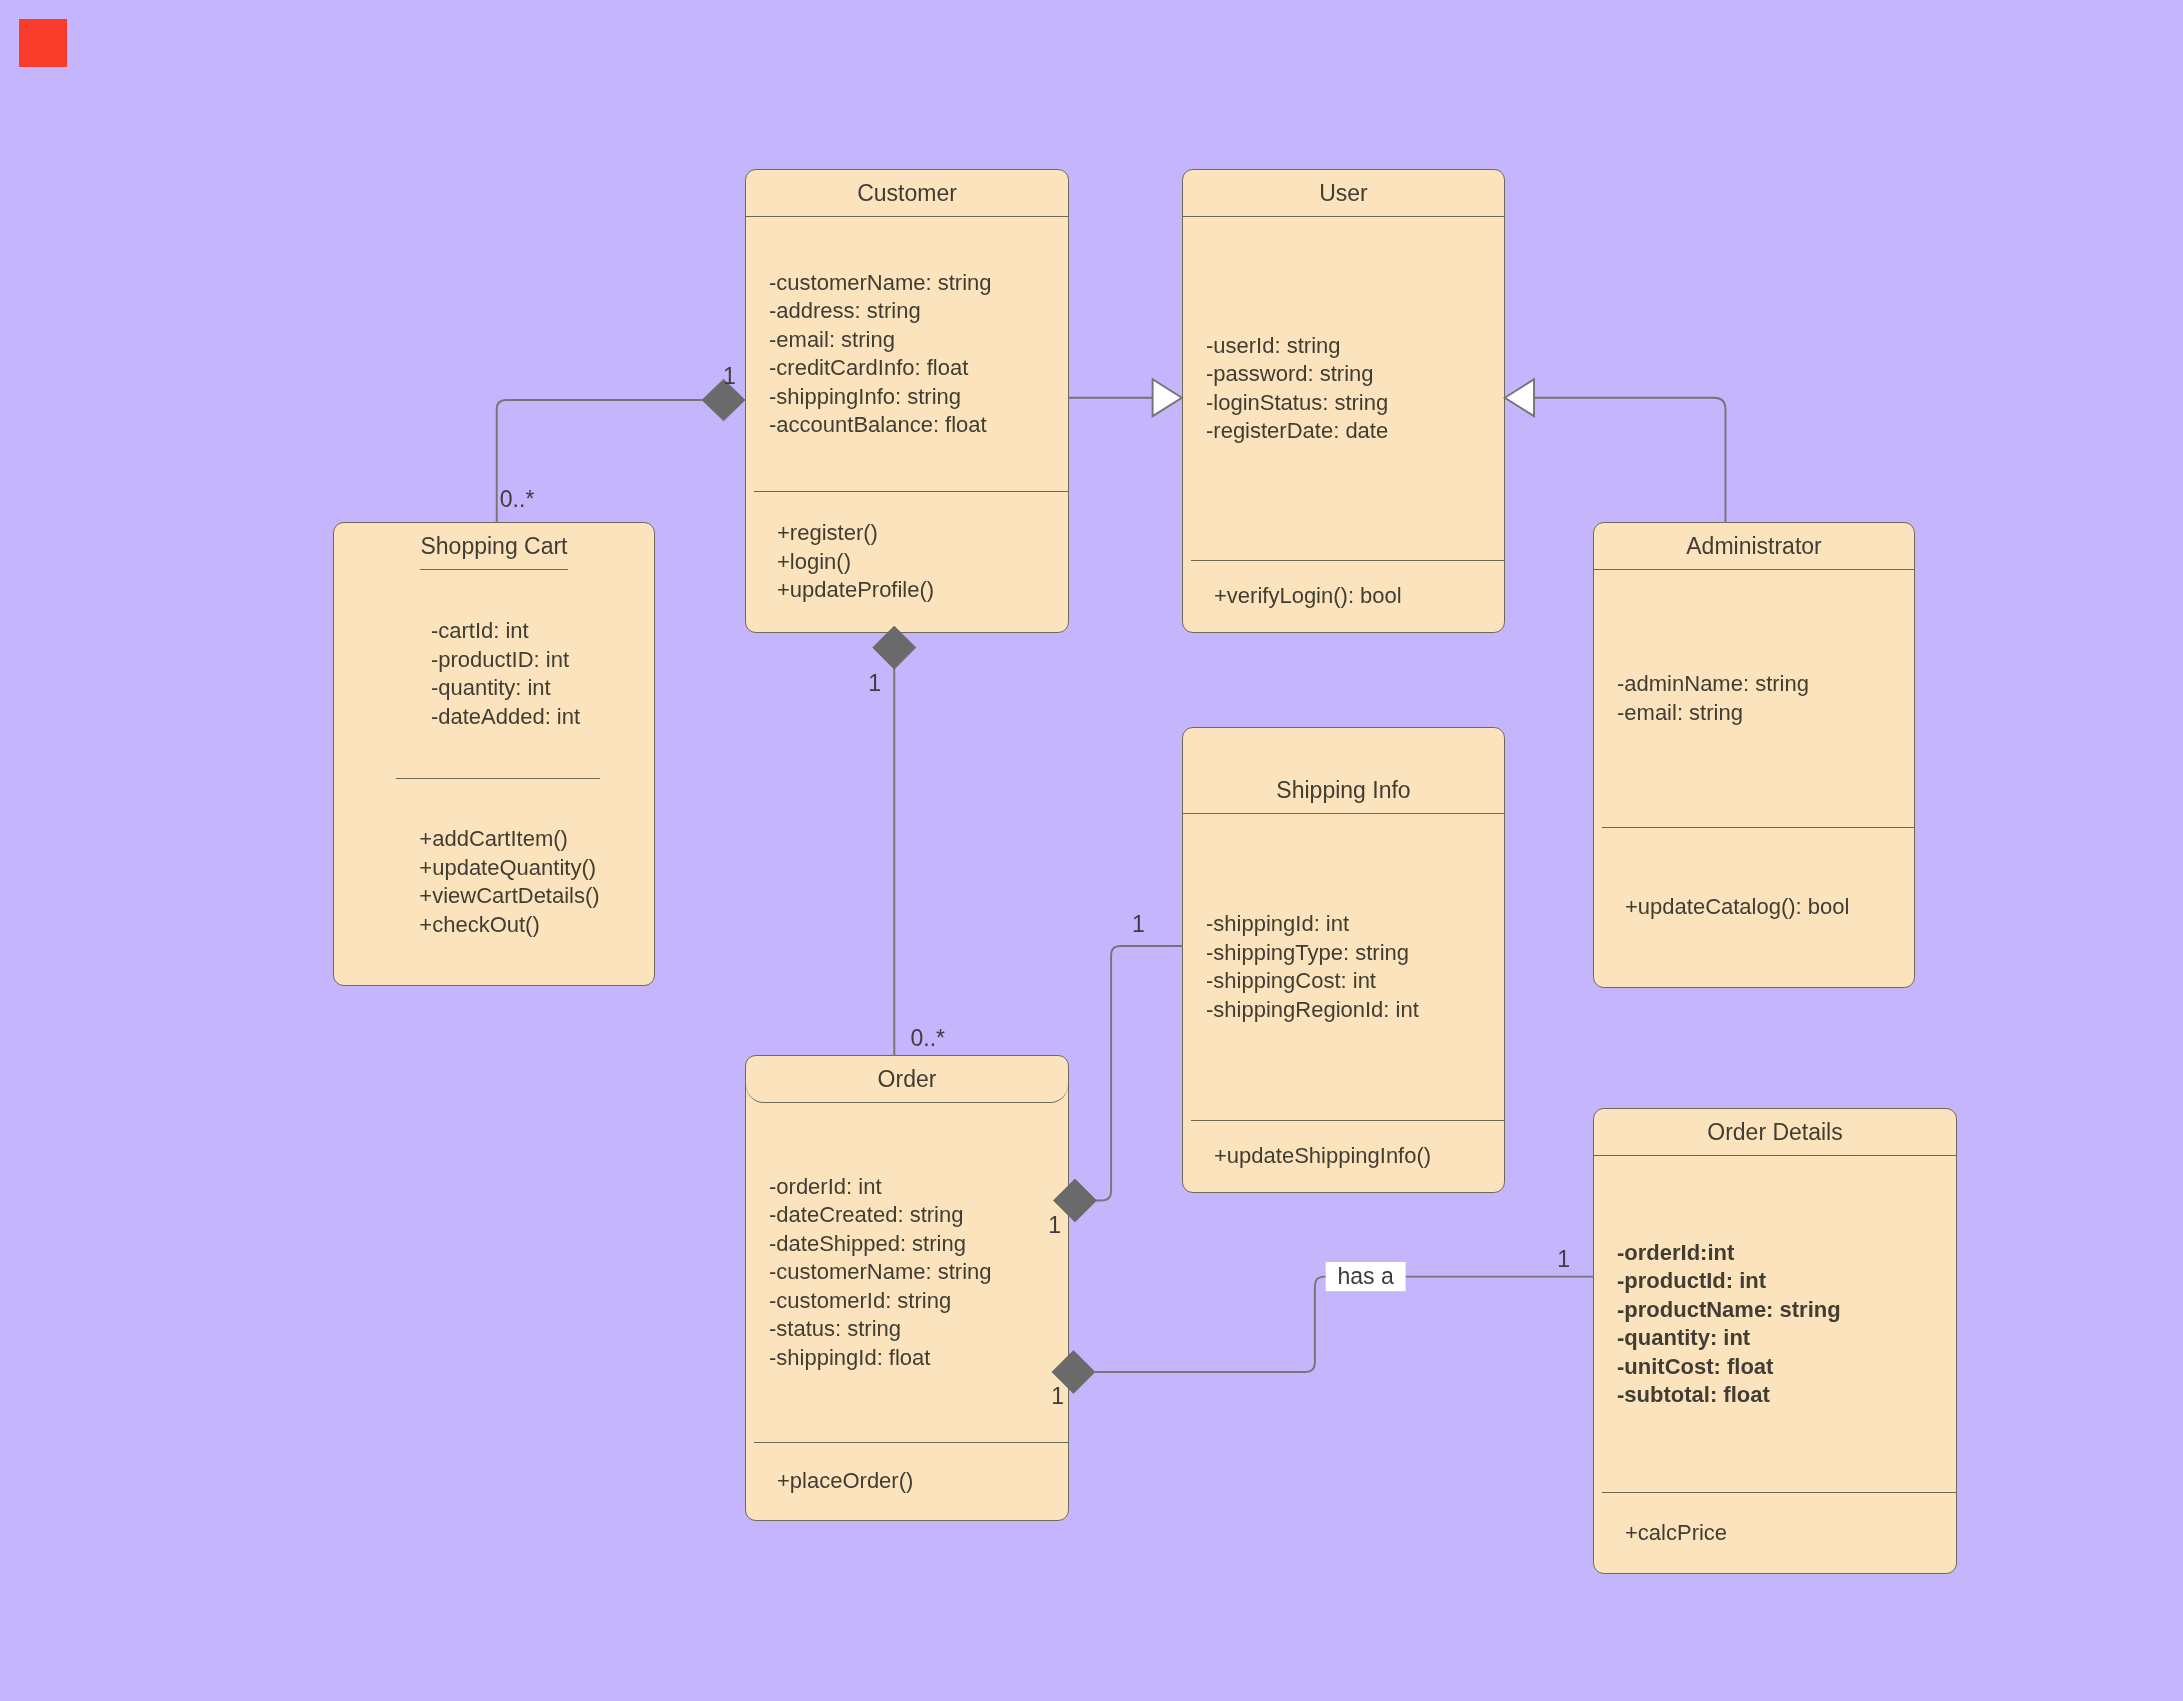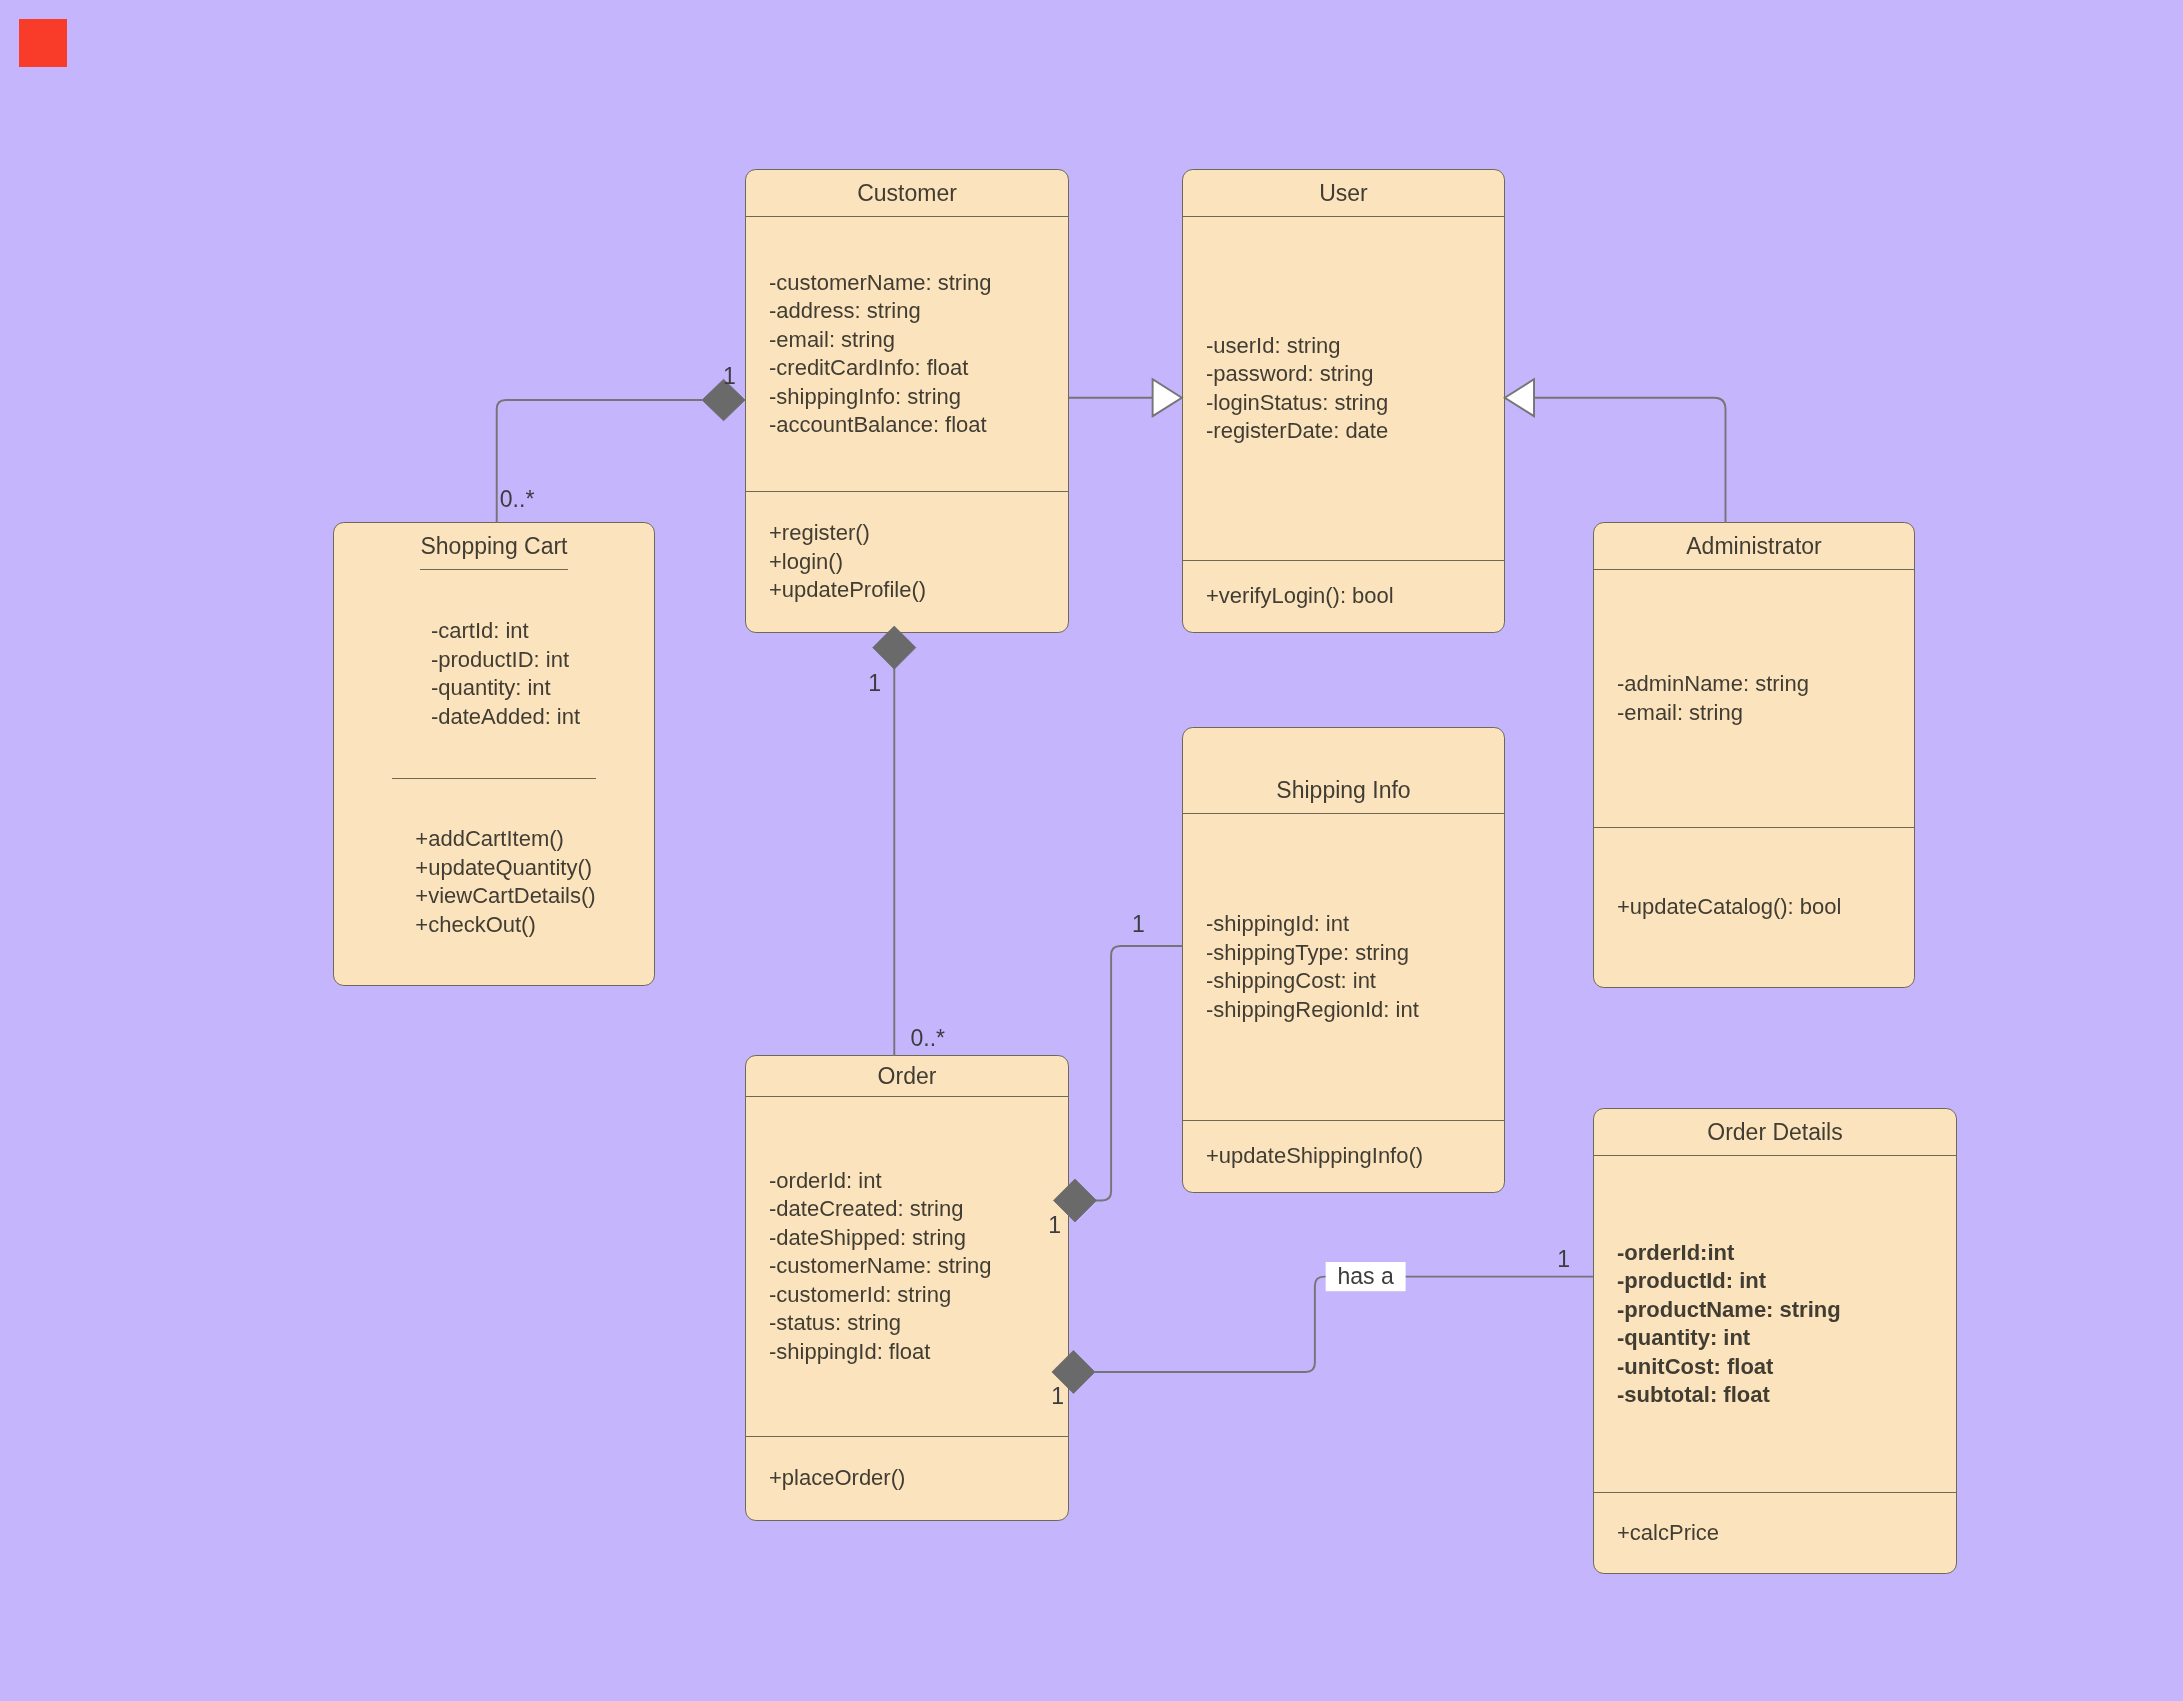--- a/index.html
+++ b/index.html
@@ -32,20 +32,21 @@
     display:flex;flex-direction:column;justify-content:center;
     padding-left:23px;
     font-size:22px;
     line-height:28.5px;
     box-sizing:border-box;
     flex:0 0 auto;
   }
   .uml-methods{
     border-top:1.9px solid #6e6955;
     flex:1 1 auto;
+    margin-left:8px;
   }
   .uml-line{white-space:pre;}
   #wires{
     position:absolute;left:0;top:0;width:2183px;height:1702px;
     pointer-events:none;
   }
   .wire{fill:none;stroke:#757575;stroke-width:2.5px;}
   .diamond{fill:#6a6a6a;stroke:#6a6a6a;stroke-width:1px;}
   .triangle{fill:#ffffff;stroke:#757575;stroke-width:2.5px;}
   .mlabel{
@@ -119,21 +120,21 @@
         <div class="uml-line">-shippingId: int</div>
         <div class="uml-line">-shippingType: string</div>
         <div class="uml-line">-shippingCost: int</div>
         <div class="uml-line">-shippingRegionId: int</div>
       </div>
       <div class="uml-section uml-methods">
         <div class="uml-line">+updateShippingInfo()</div>
       </div>
     </div>
     <div class="uml-class" style="left: 745px; top: 1055px; width: 324px; height: 466px;">
-      <div class="uml-title" style="height: 41px;">Order</div>
+      <div class="uml-title" style="height: 47px; border-radius: 18px;">Order</div>
       <div class="uml-section" style="height: 339px;">
         <div class="uml-line">-orderId: int</div>
         <div class="uml-line">-dateCreated: string</div>
         <div class="uml-line">-dateShipped: string</div>
         <div class="uml-line">-customerName: string</div>
         <div class="uml-line">-customerId: string</div>
         <div class="uml-line">-status: string</div>
         <div class="uml-line">-shippingId: float</div>
       </div>
       <div class="uml-section uml-methods">

